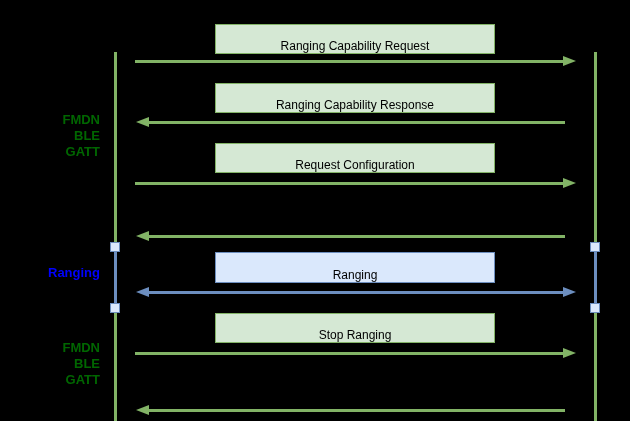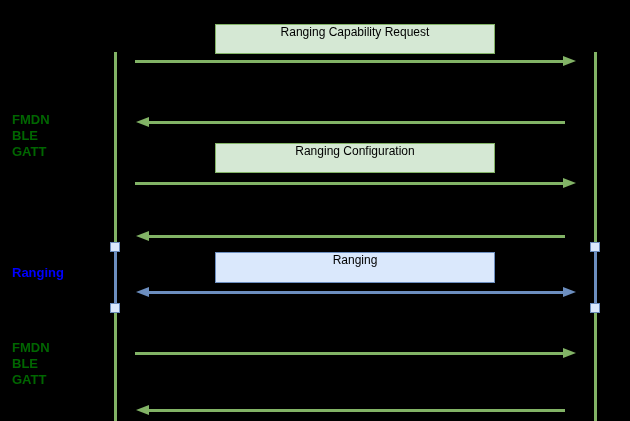--- a/index.html
+++ b/index.html
@@ -16,21 +16,21 @@
   .seg-right{left:594px;}
   .act-square{
     position:absolute;width:8px;height:8px;background:#dae8fc;
     border:1.5px solid #6c8ebf;box-sizing:content-box;
   }
   .act-lx{left:110px;} .act-rx{left:590px;}
   .act-y1{top:242px;} .act-y2{top:303px;}
   
   .msg-box{
     position:absolute;left:215px;width:278px;height:28px;
-    display:flex;align-items:flex-start;justify-content:center;
+    display:flex;align-items:flex-end;justify-content:center;
     font-size:12px;color:#000;border:1px solid;
   }
   .msg-box.green{background:#d5e8d4;border-color:#82b366;}
   .msg-box.blue{background:#dae8fc;border-color:#6c8ebf;}
   
   .arrow{position:absolute;height:11px;}
   .arrow .shaft{position:absolute;top:4px;height:3px;left:0;right:0;}
   .arrow.dir-right .shaft{right:12px;}
   .arrow.dir-left .shaft{left:12px;}
   .arrow.dir-both .shaft{left:12px;right:12px;}
@@ -42,21 +42,21 @@
   .arrow.green .head.hr{border-left-color:#82b366;}
   .arrow.green .head.hl{border-right-color:#82b366;}
   .arrow.blue .shaft{background:#6c8ebf;}
   .arrow.blue .head.hr{border-left-color:#6c8ebf;}
   .arrow.blue .head.hl{border-right-color:#6c8ebf;}
   .arrow.dir-right{left:135px;width:441px;}
   .arrow.dir-left{left:136px;width:429px;}
   .arrow.dir-both{left:136px;width:440px;}
   
   .side-label{
-    position:absolute;left:12px;width:88px;text-align:left;
+    position:absolute;left:12px;width:88px;text-align:right;
     font-weight:bold;font-size:13px;line-height:16px;
   }
   .side-label span{display:block;}
   .lbl-green{color:#006600;}
   .lbl-blue{color:#0000ff;}
 </style>
 </head>
 <body>
 
 <div class="stage">
@@ -85,47 +85,53 @@
   </div>
 
   <div class="msg-box green" style="top:24px">
     <span>Ranging Capability Request</span>
   </div>
   <div class="arrow dir-right green" style="top:56px">
     <div class="shaft"></div>
     <div class="head hr"></div>
   </div>
 
+  <div class="msg-box green" style="top:83px">
+    <span>Ranging Capability Response</span>
+  </div>
   <div class="arrow dir-left green" style="top:117px">
     <div class="shaft"></div>
     <div class="head hl"></div>
   </div>
 
   <div class="msg-box green" style="top:143px">
-    <span>Ranging Configuration</span>
+    <span>Request Configuration</span>
   </div>
   <div class="arrow dir-right green" style="top:178px">
     <div class="shaft"></div>
     <div class="head hr"></div>
   </div>
 
   <div class="arrow dir-left green" style="top:231px">
     <div class="shaft"></div>
     <div class="head hl"></div>
   </div>
 
   <div class="msg-box blue" style="top:252px;height:29px">
     <span>Ranging</span>
   </div>
   <div class="arrow dir-both blue" style="top:287px">
     <div class="shaft"></div>
     <div class="head hl"></div>
     <div class="head hr"></div>
   </div>
 
+  <div class="msg-box green" style="top:313px">
+    <span>Stop Ranging</span>
+  </div>
   <div class="arrow dir-right green" style="top:348px">
     <div class="shaft"></div>
     <div class="head hr"></div>
   </div>
 
   <div class="arrow dir-left green" style="top:405px">
     <div class="shaft"></div>
     <div class="head hl"></div>
   </div>
 

